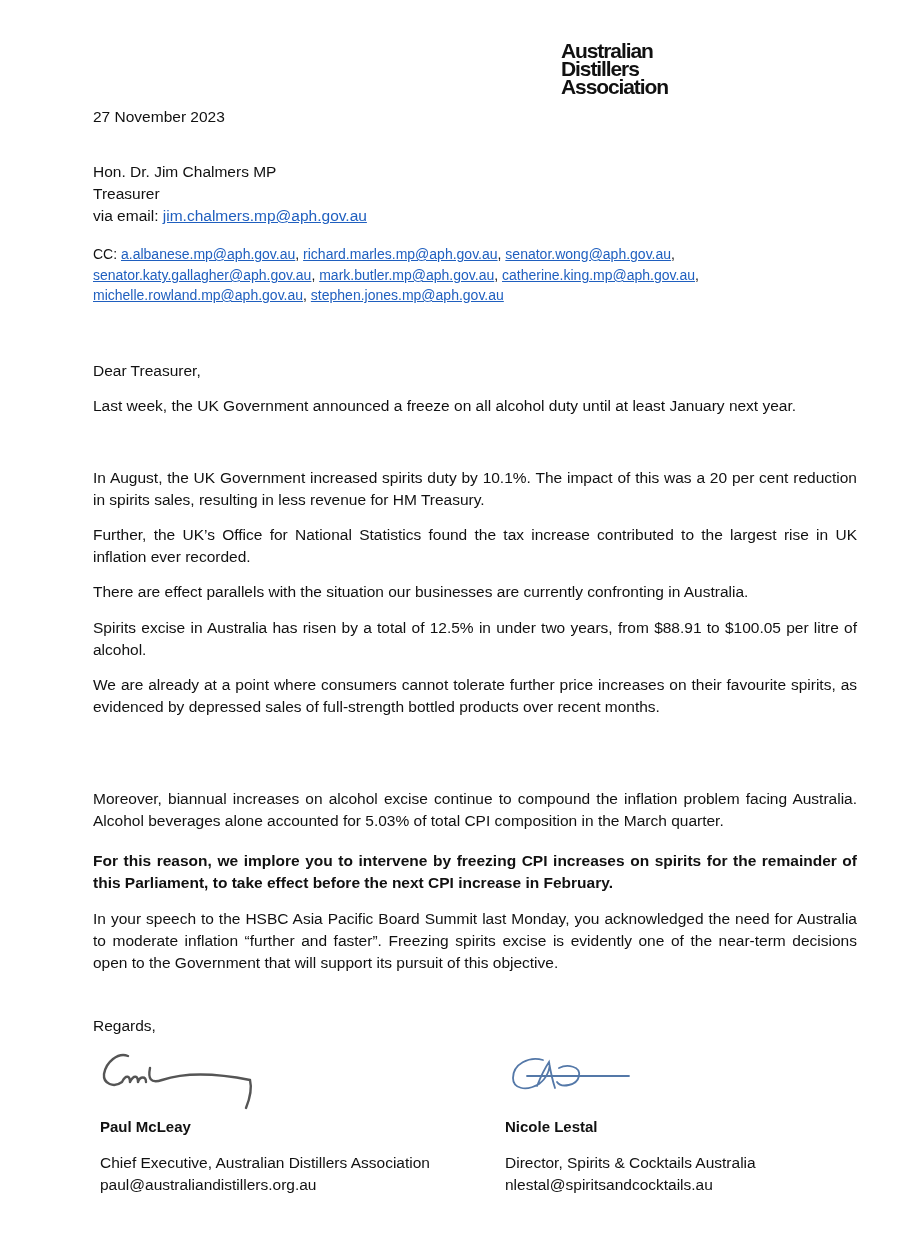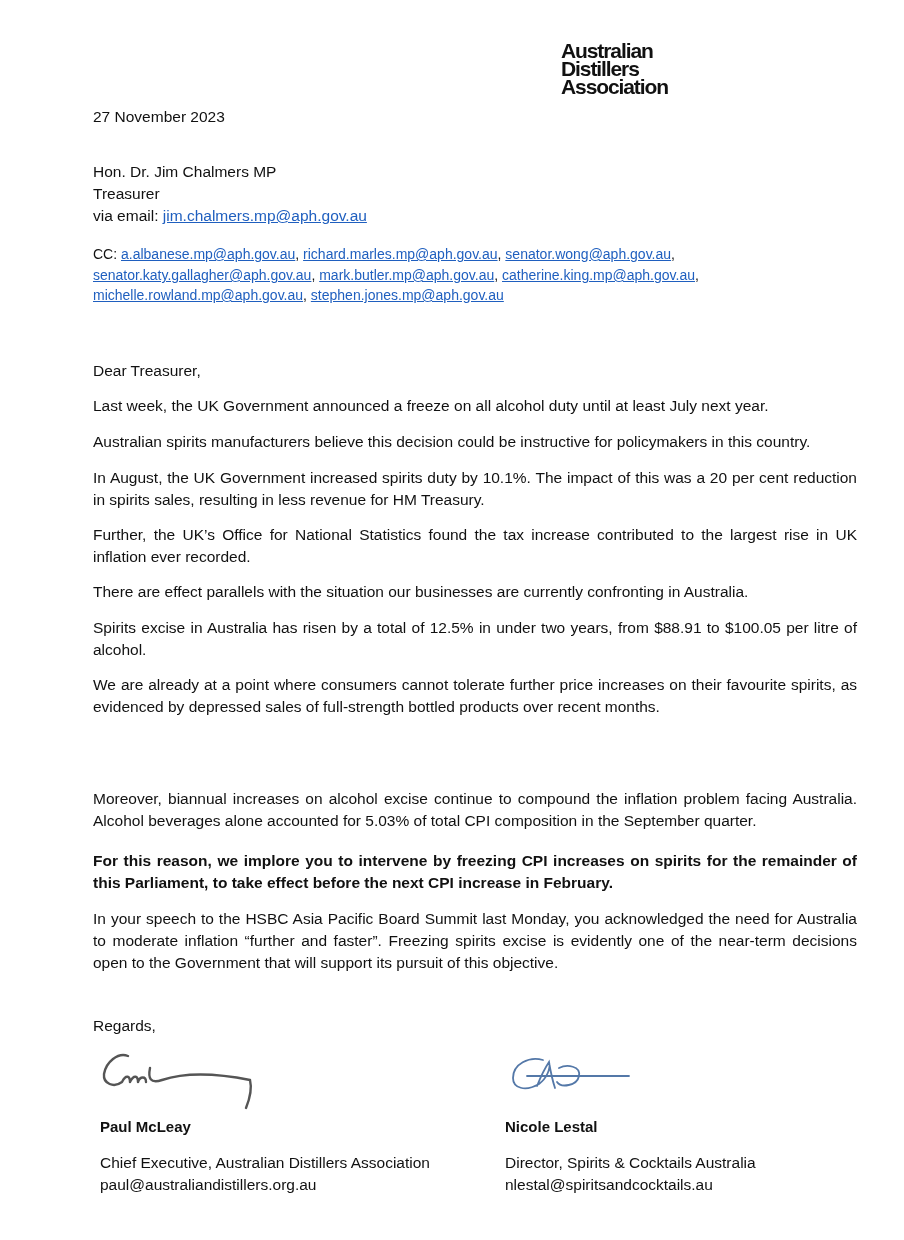--- a/index.html
+++ b/index.html
@@ -56,28 +56,27 @@
   </div>
   <div class="text small" style="top:266px;">
     <a class="link">senator.katy.gallagher@aph.gov.au</a>, <a class="link">mark.butler.mp@aph.gov.au</a>, <a class="link">catherine.king.mp@aph.gov.au</a>,
   </div>
   <div class="text small" style="top:286px;">
     <a class="link">michelle.rowland.mp@aph.gov.au</a>, <a class="link">stephen.jones.mp@aph.gov.au</a>
   </div>
 
   <div class="text" style="top:360px;">Dear Treasurer,</div>
 
-  <div class="para" style="top:395px;">Last week, the UK Government announced a freeze on all alcohol duty until at least July next year.</div>
-  <div class="para" style="top:431px;">Australian spirits manufacturers believe this decision could be instructive for policymakers in this country.</div>
+  <div class="para" style="top:395px;">Last week, the UK Government announced a freeze on all alcohol duty until at least January next year.</div>
   <div class="para" style="top:467px;">In August, the UK Government increased spirits duty by 10.1%. The impact of this was a 20 per cent reduction in spirits sales, resulting in less revenue for HM Treasury.</div>
   <div class="para" style="top:524px;">Further, the UK’s Office for National Statistics found the tax increase contributed to the largest rise in UK inflation ever recorded.</div>
   <div class="para" style="top:581px;">There are effect parallels with the situation our businesses are currently confronting in Australia.</div>
   <div class="para" style="top:617px;">Spirits excise in Australia has risen by a total of 12.5% in under two years, from $88.91 to $100.05 per litre of alcohol.</div>
   <div class="para" style="top:674px;">We are already at a point where consumers cannot tolerate further price increases on their favourite spirits, as evidenced by depressed sales of full-strength bottled products over recent months.</div>
-  <div class="para" style="top:788px;">Moreover, biannual increases on alcohol excise continue to compound the inflation problem facing Australia. Alcohol beverages alone accounted for 5.03% of total CPI composition in the September quarter.</div>
+  <div class="para" style="top:788px;">Moreover, biannual increases on alcohol excise continue to compound the inflation problem facing Australia. Alcohol beverages alone accounted for 5.03% of total CPI composition in the March quarter.</div>
   <div class="para bold" style="top:850px;">For this reason, we implore you to intervene by freezing CPI increases on spirits for the remainder of this Parliament, to take effect before the next CPI increase in February.</div>
   <div class="para" style="top:908px;">In your speech to the HSBC Asia Pacific Board Summit last Monday, you acknowledged the need for Australia to moderate inflation “further and faster”. Freezing spirits excise is evidently one of the near-term decisions open to the Government that will support its pursuit of this objective.</div>
 
   <div class="text" style="top:1015px;">Regards,</div>
 
   <svg class="sig1" width="160" height="70" viewBox="0 0 160 70">
     <path d="M28 8 C18 4 6 14 4 26 C3 36 14 40 22 34 M22 34 C26 26 30 28 30 34 M30 34 C34 26 38 28 38 34 M38 34 C40 28 46 28 46 34 M50 20 C48 30 50 36 62 32 C80 26 110 24 150 32 C152 40 150 50 146 60" fill="none" stroke="#555" stroke-width="2.4" stroke-linecap="round"></path>
   </svg>
   <div class="signame" style="left:86px; top:1117px;">Paul McLeay</div>
   <div class="sigline" style="left:86px; top:1174px;">paul@australiandistillers.org.au</div>

